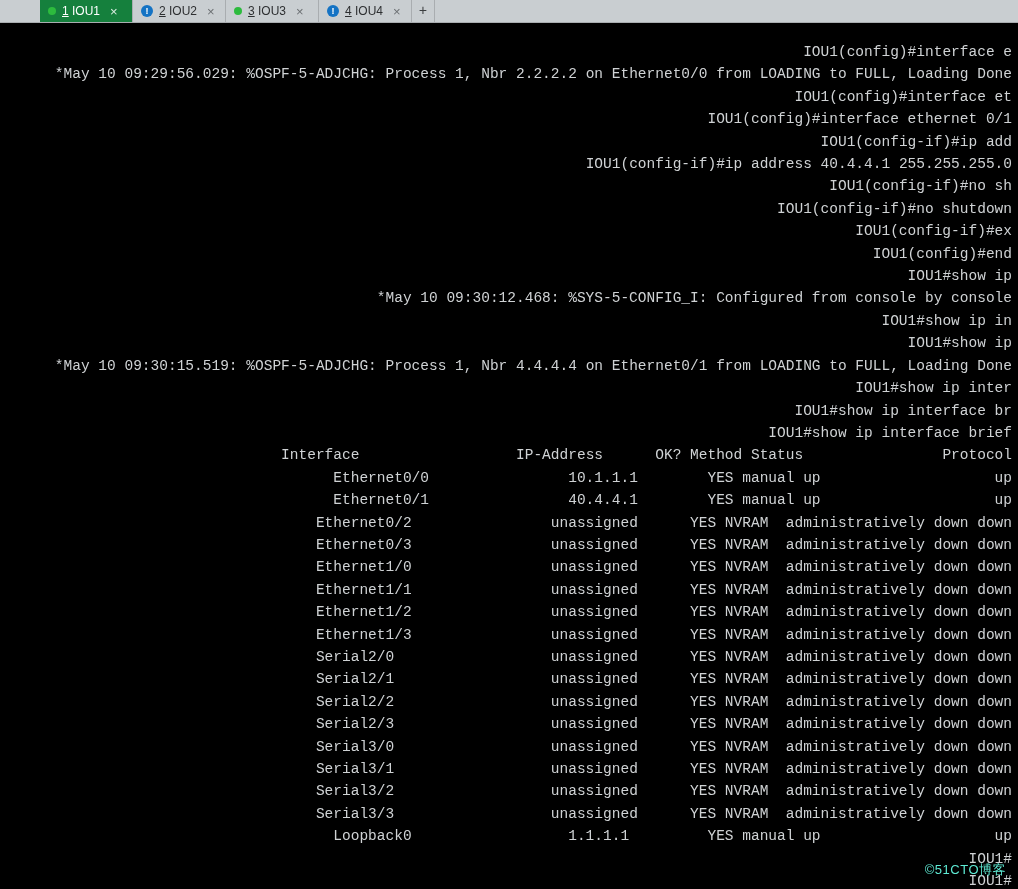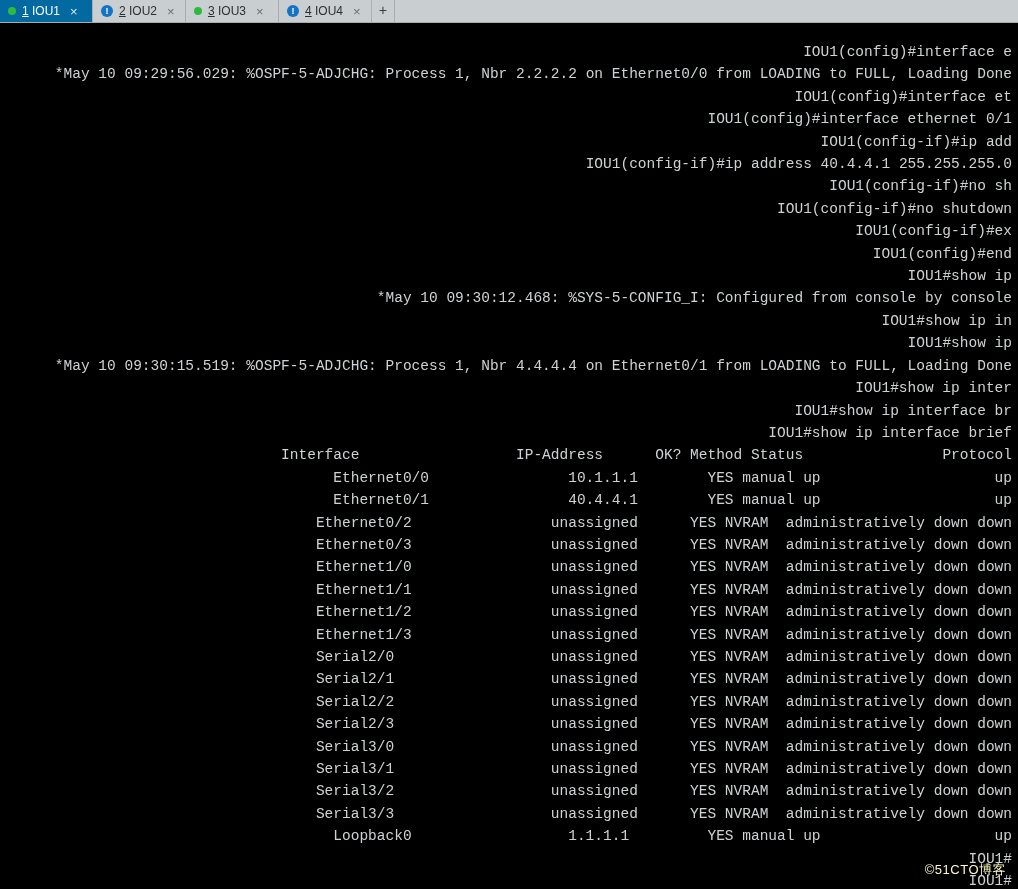--- a/index.html
+++ b/index.html
@@ -1,28 +1,28 @@
 <!DOCTYPE html>
 <html><head>
 <meta charset="utf-8">
 <style>
   html,body{margin:0;padding:0;width:1018px;height:889px;background:#000;font-family:Consolas,'Courier New',monospace;font-size:14.5px;color:#cfd2d4;overflow:hidden;}
   .tabbar{display:flex;height:22px;background:#c9ced1;align-items:stretch;border-bottom:1px solid #a9adb0;user-select:none;}
   .tab{display:flex;align-items:center;gap:6px;padding:0 10px 0 8px;min-width:74px;border-right:1px solid #a9adb0;font-family:'Segoe UI',Arial,sans-serif;font-size:12px;color:#2d2f31;position:relative;}
-  .tab.active{background:#0369a1;color:#fff;}
+  .tab.active{background:#15803d;color:#fff;margin-left:40px;}
   .status-dot{width:8px;height:8px;border-radius:50%;display:inline-block;}
   .status-dot.green{background:#2dbb3e;}
   .status-info{width:12px;height:12px;border-radius:50%;background:#1473c4;color:#fff;font-size:9px;font-weight:bold;display:inline-flex;align-items:center;justify-content:center;line-height:12px;}
   .tab-label u{text-decoration:underline;}
   .tab-close{font-size:13px;color:#fff;opacity:.85;margin-left:4px;}
   .tab-close.gray{color:#5a5e61;}
   .addtab{width:22px;display:flex;align-items:center;justify-content:center;font-size:14px;color:#3a3d3f;border-right:1px solid #a9adb0;}
   .terminal{padding:18px 6px 6px 6px;white-space:pre;line-height:22.4px;}
   .row{white-space:pre;text-align:right;}
-  .watermark{position:absolute;right:12px;bottom:10px;color:#fef9c3;font-family:'Microsoft YaHei',Arial,sans-serif;font-size:13px;letter-spacing:.5px;pointer-events:none;}
+  .watermark{position:absolute;right:12px;bottom:10px;color:#5eead4;font-family:'Microsoft YaHei',Arial,sans-serif;font-size:13px;letter-spacing:.5px;pointer-events:none;}
 </style>
 </head>
 <body>
 
 <div class="tabbar">
   <div class="tab active">
     <span class="status-dot green"></span>
     <span class="tab-label"><u>1</u> <span>IOU1</span></span>
     <span class="tab-close">×</span>
   </div>

